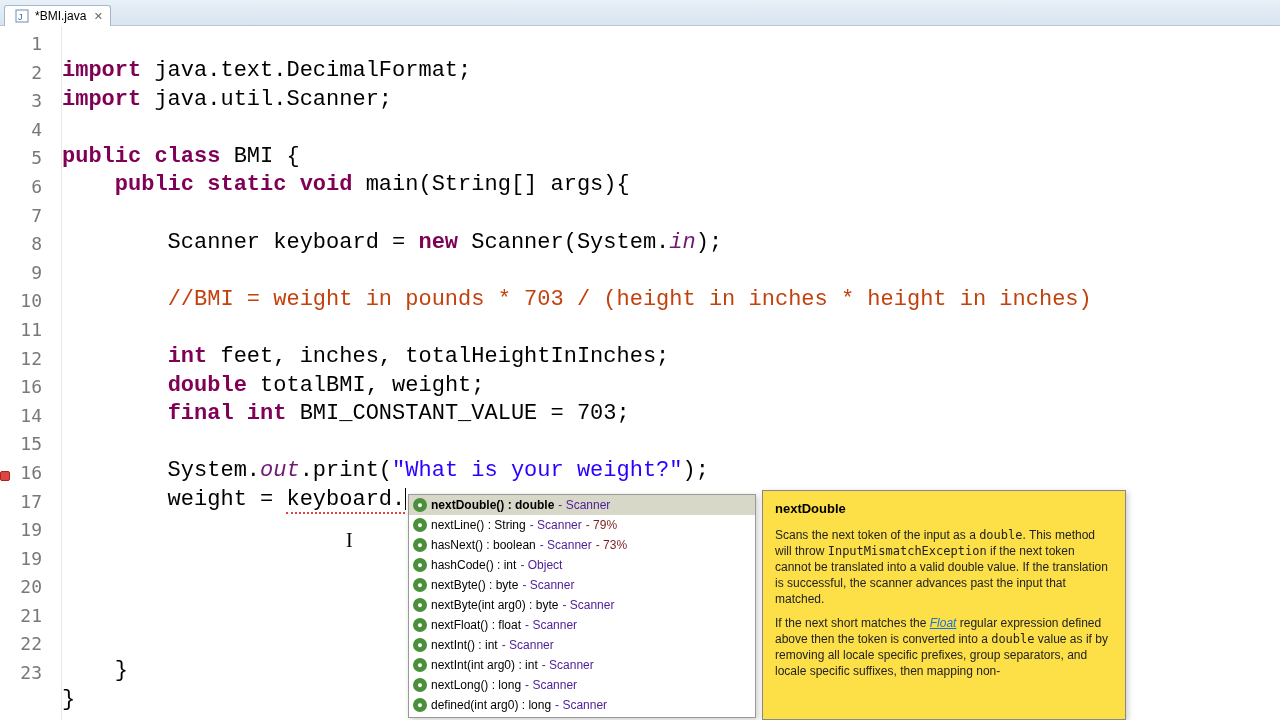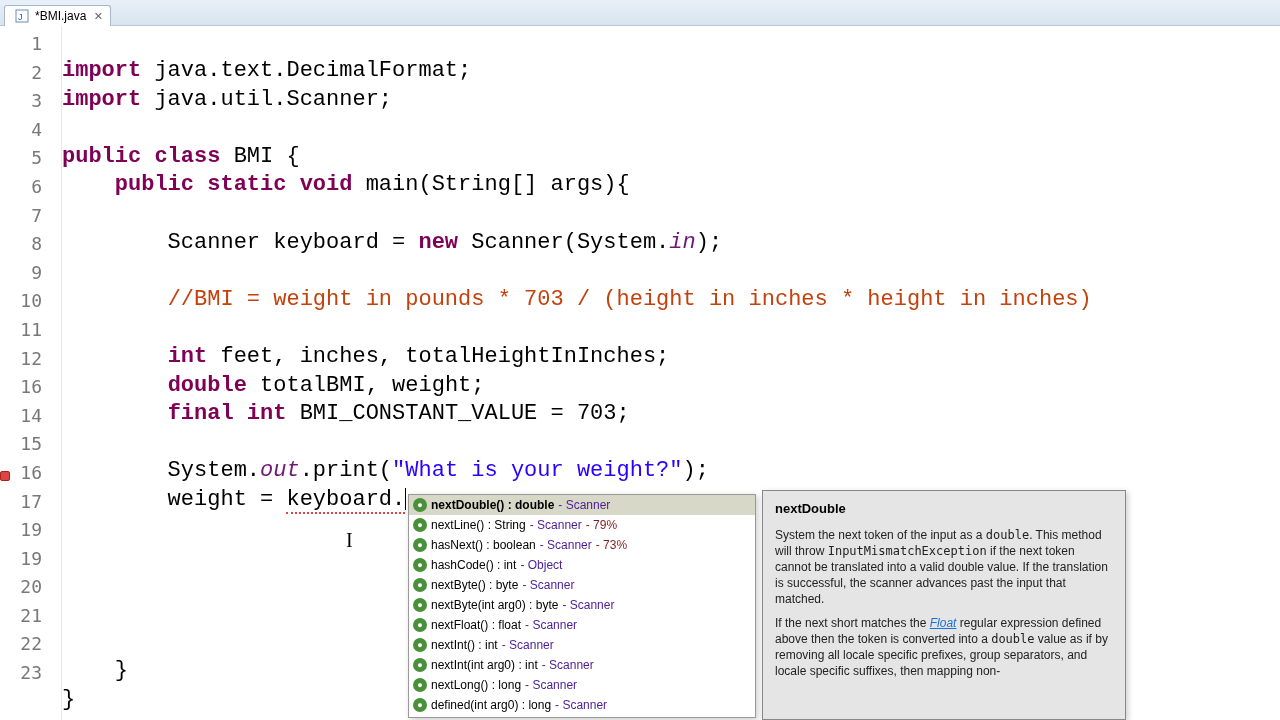--- a/index.html
+++ b/index.html
@@ -33,21 +33,21 @@
 .ac-list { flex: 1; overflow-y: scroll; }
 .ac-item { padding: 1px 4px; display: flex; align-items: center; gap: 4px; line-height: 18px; }
 .ac-item.sel { background: #d8d8c8; }
 .ac-icon { width: 14px; height: 14px; border-radius: 50%; display: inline-flex; align-items: center; justify-content: center; font-size: 9px; font-weight: bold; flex-shrink: 0; }
 .ac-icon.pub { background: #4a8f3a; color: #fff; }
 .ac-sig strong { font-weight: bold; }
 .ac-type { color: #4c1d95; }
 .ac-pct { color: #7f1d1d; }
 
 
-.doc-popup { position: absolute; top: 490px; left: 762px; width: 364px; height: 230px; background: #e5e5e5; border: 1px solid #888; box-shadow: 2px 2px 6px rgba(0,0,0,0.2); padding: 10px 12px; font-size: 12px; line-height: 16px; overflow: hidden; }
+.doc-popup { position: absolute; top: 490px; left: 762px; width: 364px; height: 230px; background: #fde047; border: 1px solid #888; box-shadow: 2px 2px 6px rgba(0,0,0,0.2); padding: 10px 12px; font-size: 12px; line-height: 16px; overflow: hidden; }
 .doc-title { font-weight: bold; font-size: 13px; margin-bottom: 10px; }
 .doc-sig { font-family: Consolas, monospace; margin-bottom: 12px; margin-left: 8px; }
 .doc-body { color: #222; }
 .doc-body code { font-family: Consolas, monospace; }
 .doc-body a { color: #1a6fd8; font-style: italic; text-decoration: underline; text-align: right; }
 
 
 .ac-list::-webkit-scrollbar { width: 16px; }
 .ac-list::-webkit-scrollbar-track { background: #f0f0f0; }
 .ac-list::-webkit-scrollbar-thumb { background: #c8c8c8; border: 1px solid #aaa; }
@@ -165,19 +165,19 @@
         <span class="ac-sig">nextShort() : short</span>
         <span class="ac-type"> - Scanner</span>
       </div>
     </div>
 </div>
 
 <div class="doc-popup">
   <div class="doc-title">nextDouble</div>
   <div class="doc-body">
     <p>
-      <span>System the next token of the input as a </span><code>double</code><span>. This method will throw </span><code>InputMismatchException</code><span> if the next token cannot be translated into a valid double value. If the translation is successful, the scanner advances past the input that matched.</span>
+      <span>Scans the next token of the input as a </span><code>double</code><span>. This method will throw </span><code>InputMismatchException</code><span> if the next token cannot be translated into a valid double value. If the translation is successful, the scanner advances past the input that matched.</span>
     </p>
     <p style="margin-top:8px;">
       <span>If the next short matches the </span><a href="#">Float</a><span> regular expression defined above then the token is converted into a </span><code>double</code><span> value as if by removing all locale specific prefixes, group separators, and locale specific suffixes, then mapping non-</span>
     </p>
   </div>
 </div>
 
 </body></html>

